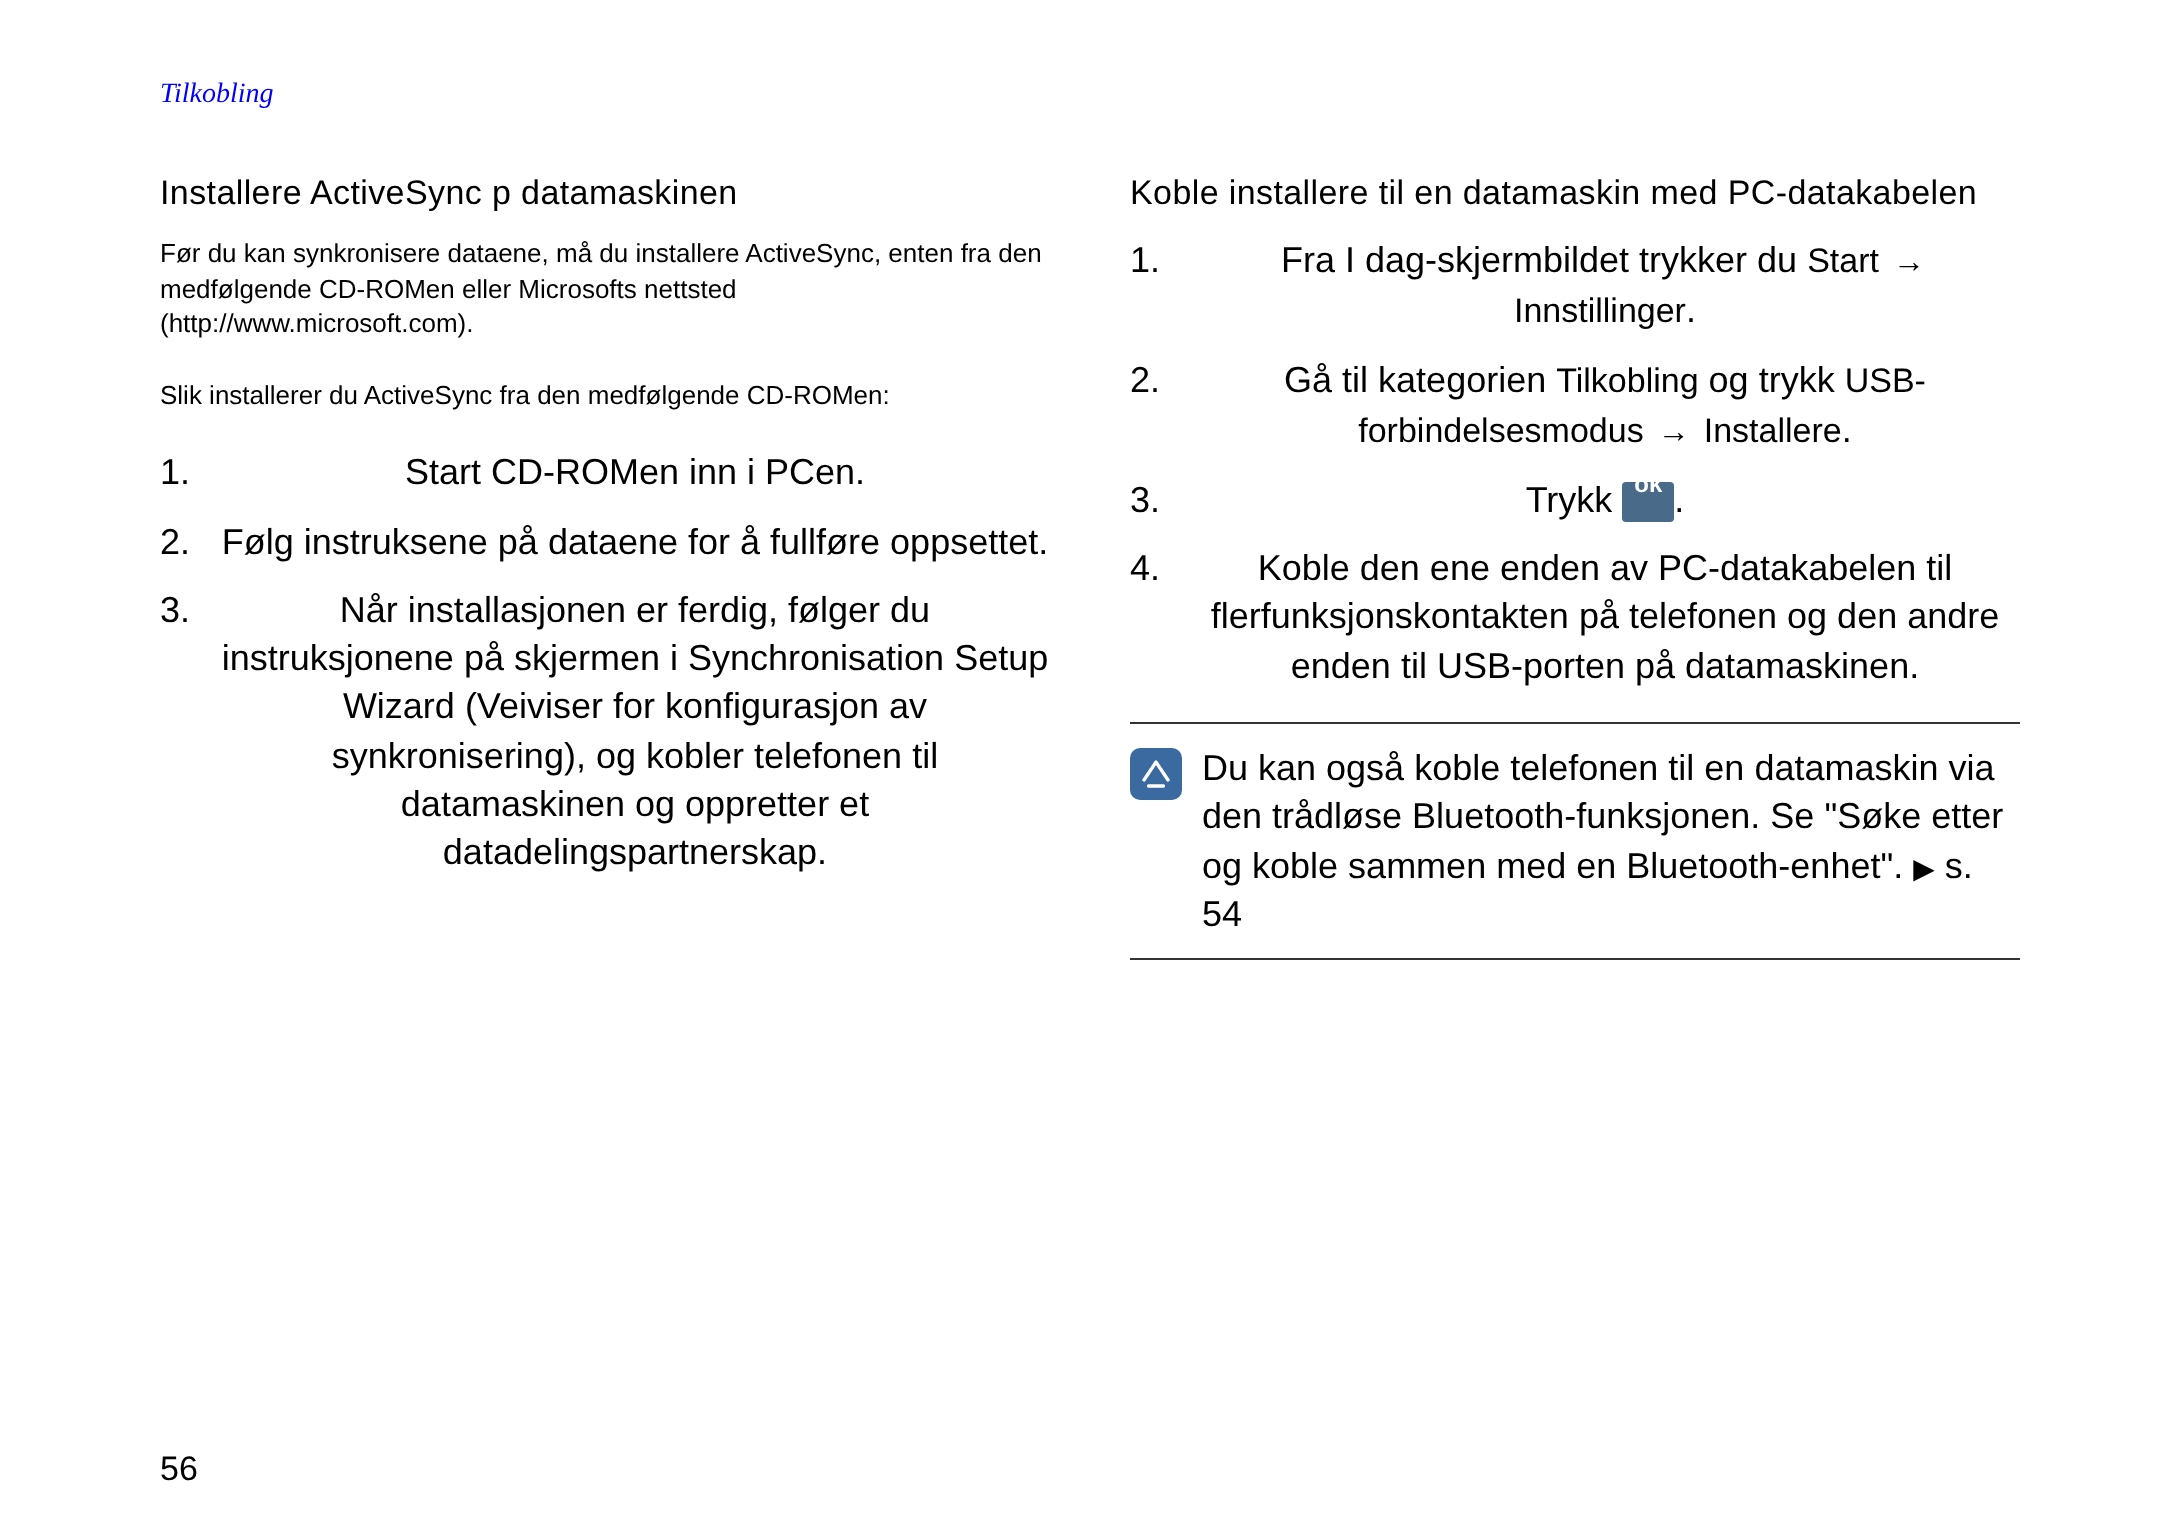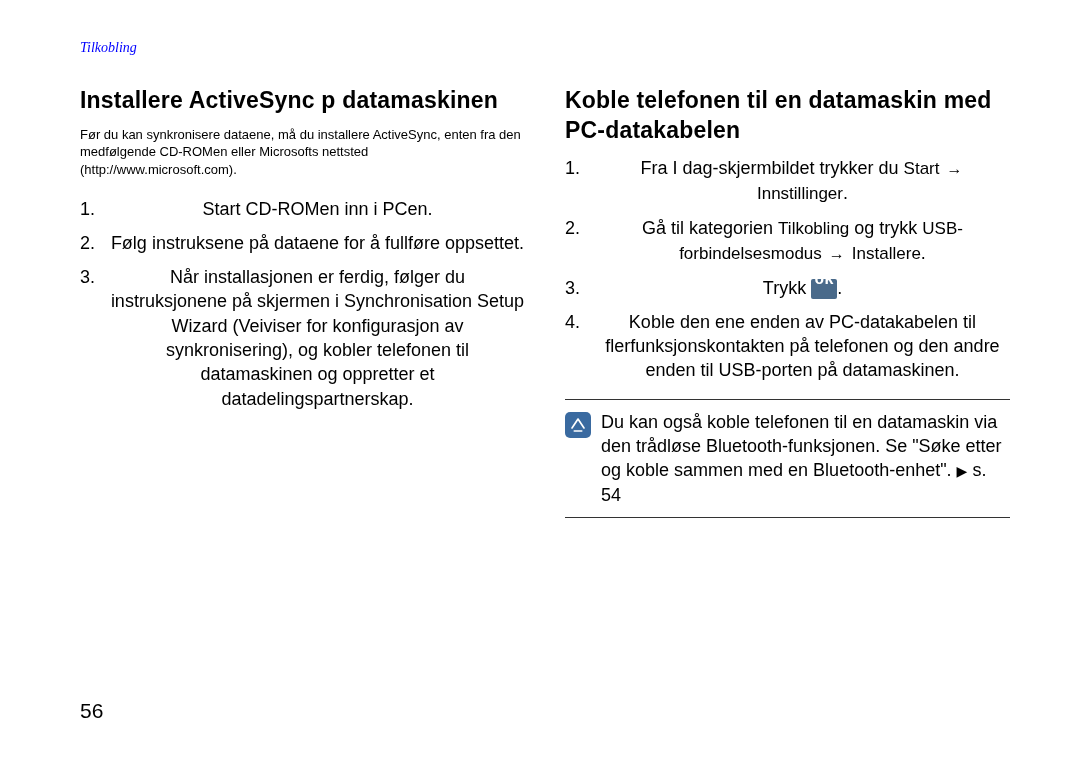--- a/index.html
+++ b/index.html
@@ -23,22 +23,22 @@
       font-family: serif;
     }
     .columns {
       display: flex;
       gap: 40px;
     }
     .col {
       flex: 1;
     }
     .subheading {
-      font-size: 23px;
-      font-weight: 700;
+      font-size: 17px;
+      font-weight: 400;
       line-height: 1.3;
       margin-bottom: 10px;
       letter-spacing: 0.2px;
     }
     .paragraph {
       font-size: 13px;
       line-height: 1.35;
       margin-bottom: 18px;
     }
     ol {
@@ -70,27 +70,26 @@
       padding: 0 2px;
     }
     .ok-icon {
       display: inline-flex;
       align-items: center;
       justify-content: center;
       width: 26px;
       height: 20px;
       background: #4a6a8a;
       color: #ffffff;
-      font-size: 16px;
+      font-size: 12px;
       font-weight: bold;
       border-radius: 2px;
       vertical-align: middle;
       line-height: 1;
       padding-bottom: 18px;
-      font-family: Liberation Mono, monospace;
     }
     .note-box {
       border-top: 1px solid #333;
       border-bottom: 1px solid #333;
       padding: 10px 0 10px 0;
       display: flex;
       gap: 10px;
       margin-top: 16px;
     }
     .note-icon {
@@ -111,44 +110,45 @@
     .note-text {
       font-size: 18px;
       line-height: 1.35;
     }
     .tri {
       font-size: 14px;
       vertical-align: baseline;
     }
     .page-number {
       position: absolute;
-      bottom: 42px;
+      bottom: 20px;
       left: 80px;
-      font-size: 21px;
+      font-size: 17px;
     }
   </style>
 </head>
 <body>
 
 <div class="header-label">Tilkobling</div>
 
 <div class="columns">
 
   <div class="col">
     <div class="subheading">Installere ActiveSync p datamaskinen</div>
     <div class="paragraph">Før du kan synkronisere dataene, må du installere ActiveSync, enten fra den medfølgende CD-ROMen eller Microsofts nettsted (http://www.microsoft.com).</div>
+    <div class="paragraph">Slik installerer du ActiveSync fra den medfølgende CD-ROMen:</div>
     <ol>
       <li>Start CD-ROMen inn i PCen.</li>
       <li>Følg instruksene på dataene for å fullføre oppsettet.</li>
       <li>Når installasjonen er ferdig, følger du instruksjonene på skjermen i Synchronisation Setup Wizard (Veiviser for konfigurasjon av synkronisering), og kobler telefonen til datamaskinen og oppretter et datadelingspartnerskap.</li>
     </ol>
   </div>
 
   <div class="col">
-    <div class="subheading">Koble telefonen til en datamaskin med PC-datakabelen</div>
+    <div class="subheading">Koble installere til en datamaskin med PC-datakabelen</div>
     <ol>
       <li>
         <span>Fra I dag-skjermbildet trykker du </span><span class="ui-literal">Start</span>
         <span class="arrow">→</span>
         <span class="ui-literal">Innstillinger</span><span>.</span>
       </li>
       <li>
         <span>Gå til kategorien </span><span class="ui-literal">Tilkobling</span><span> og trykk </span><span class="ui-literal">USB-forbindelsesmodus</span>
         <span class="arrow">→</span>
         <span class="ui-literal">Installere</span><span>.</span>

